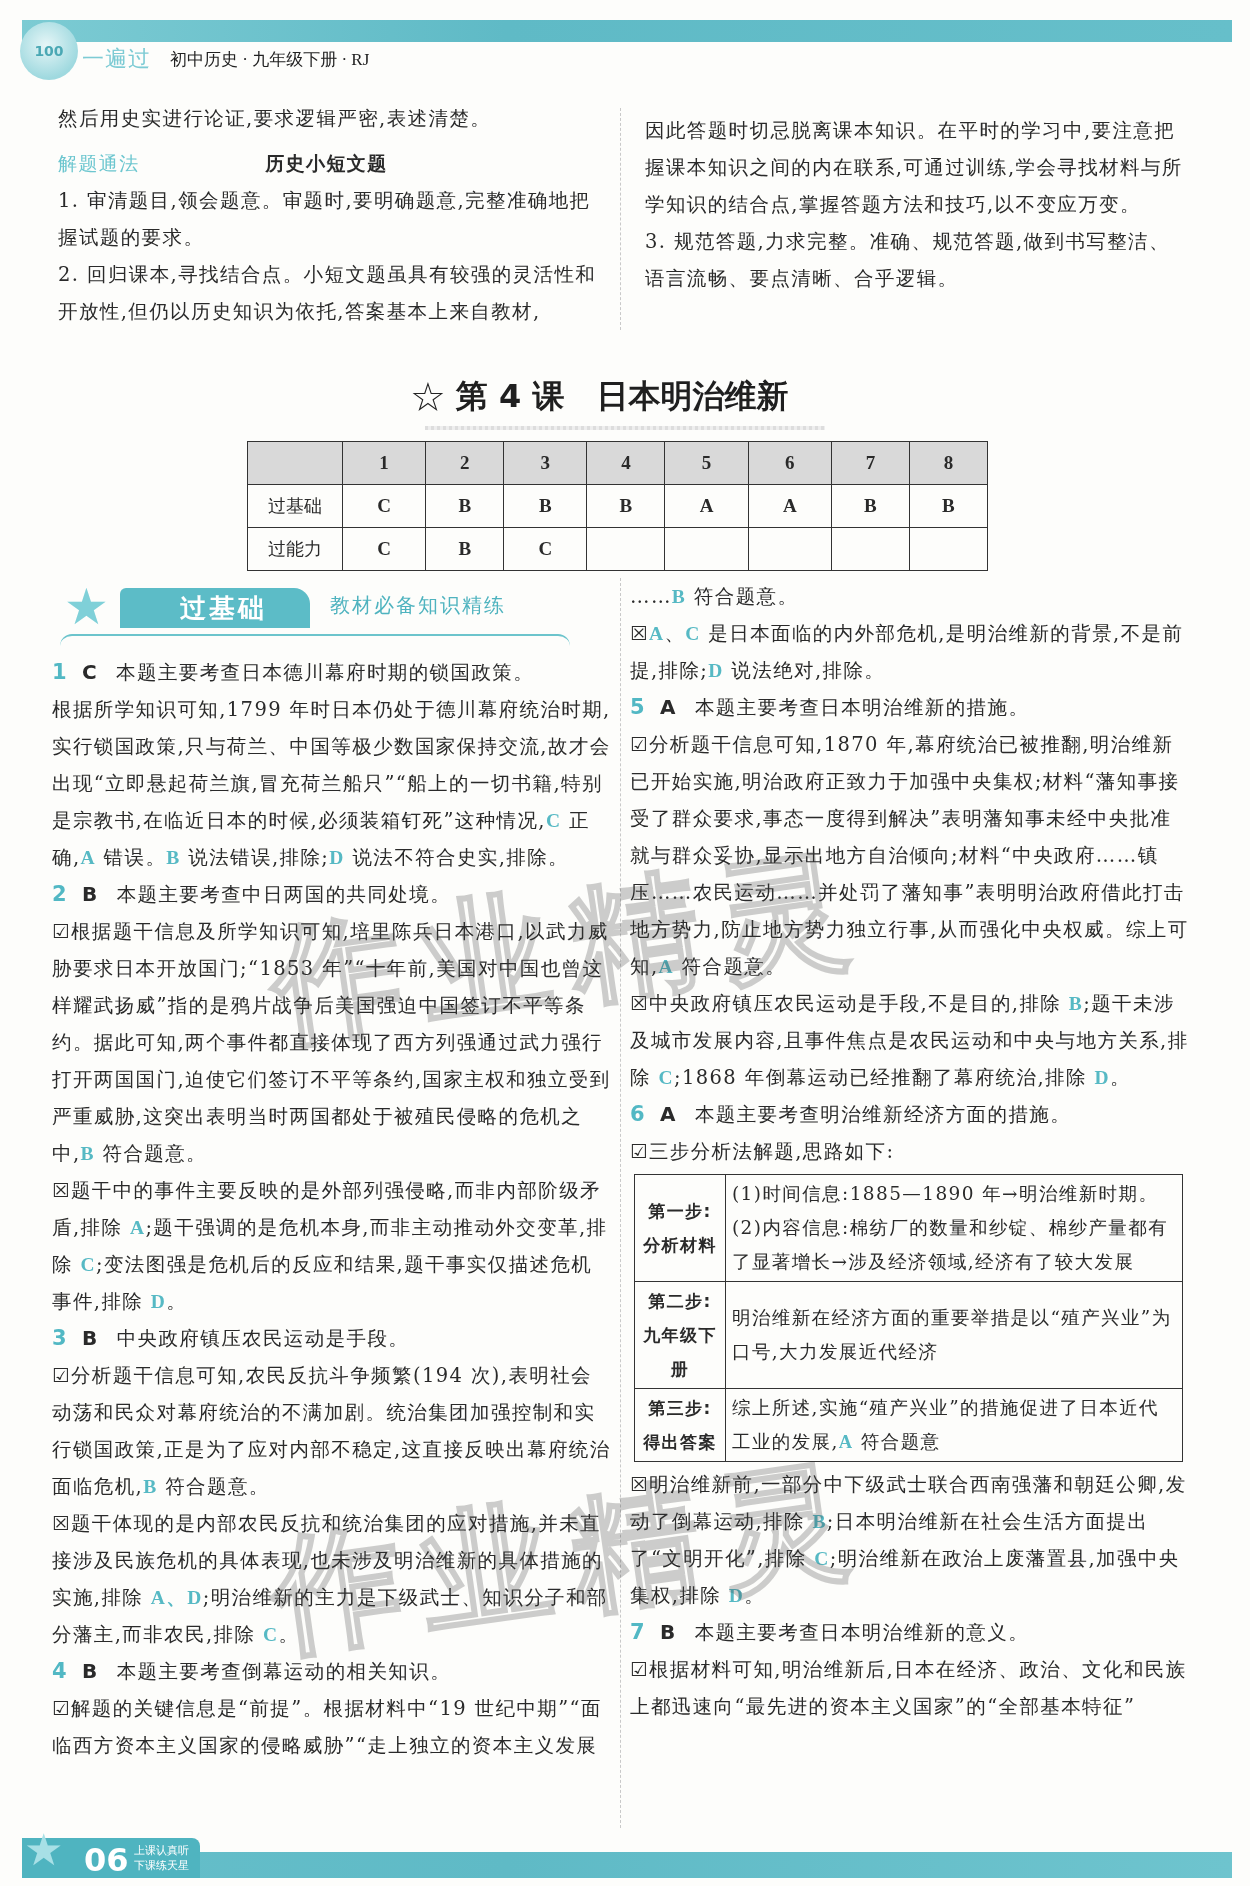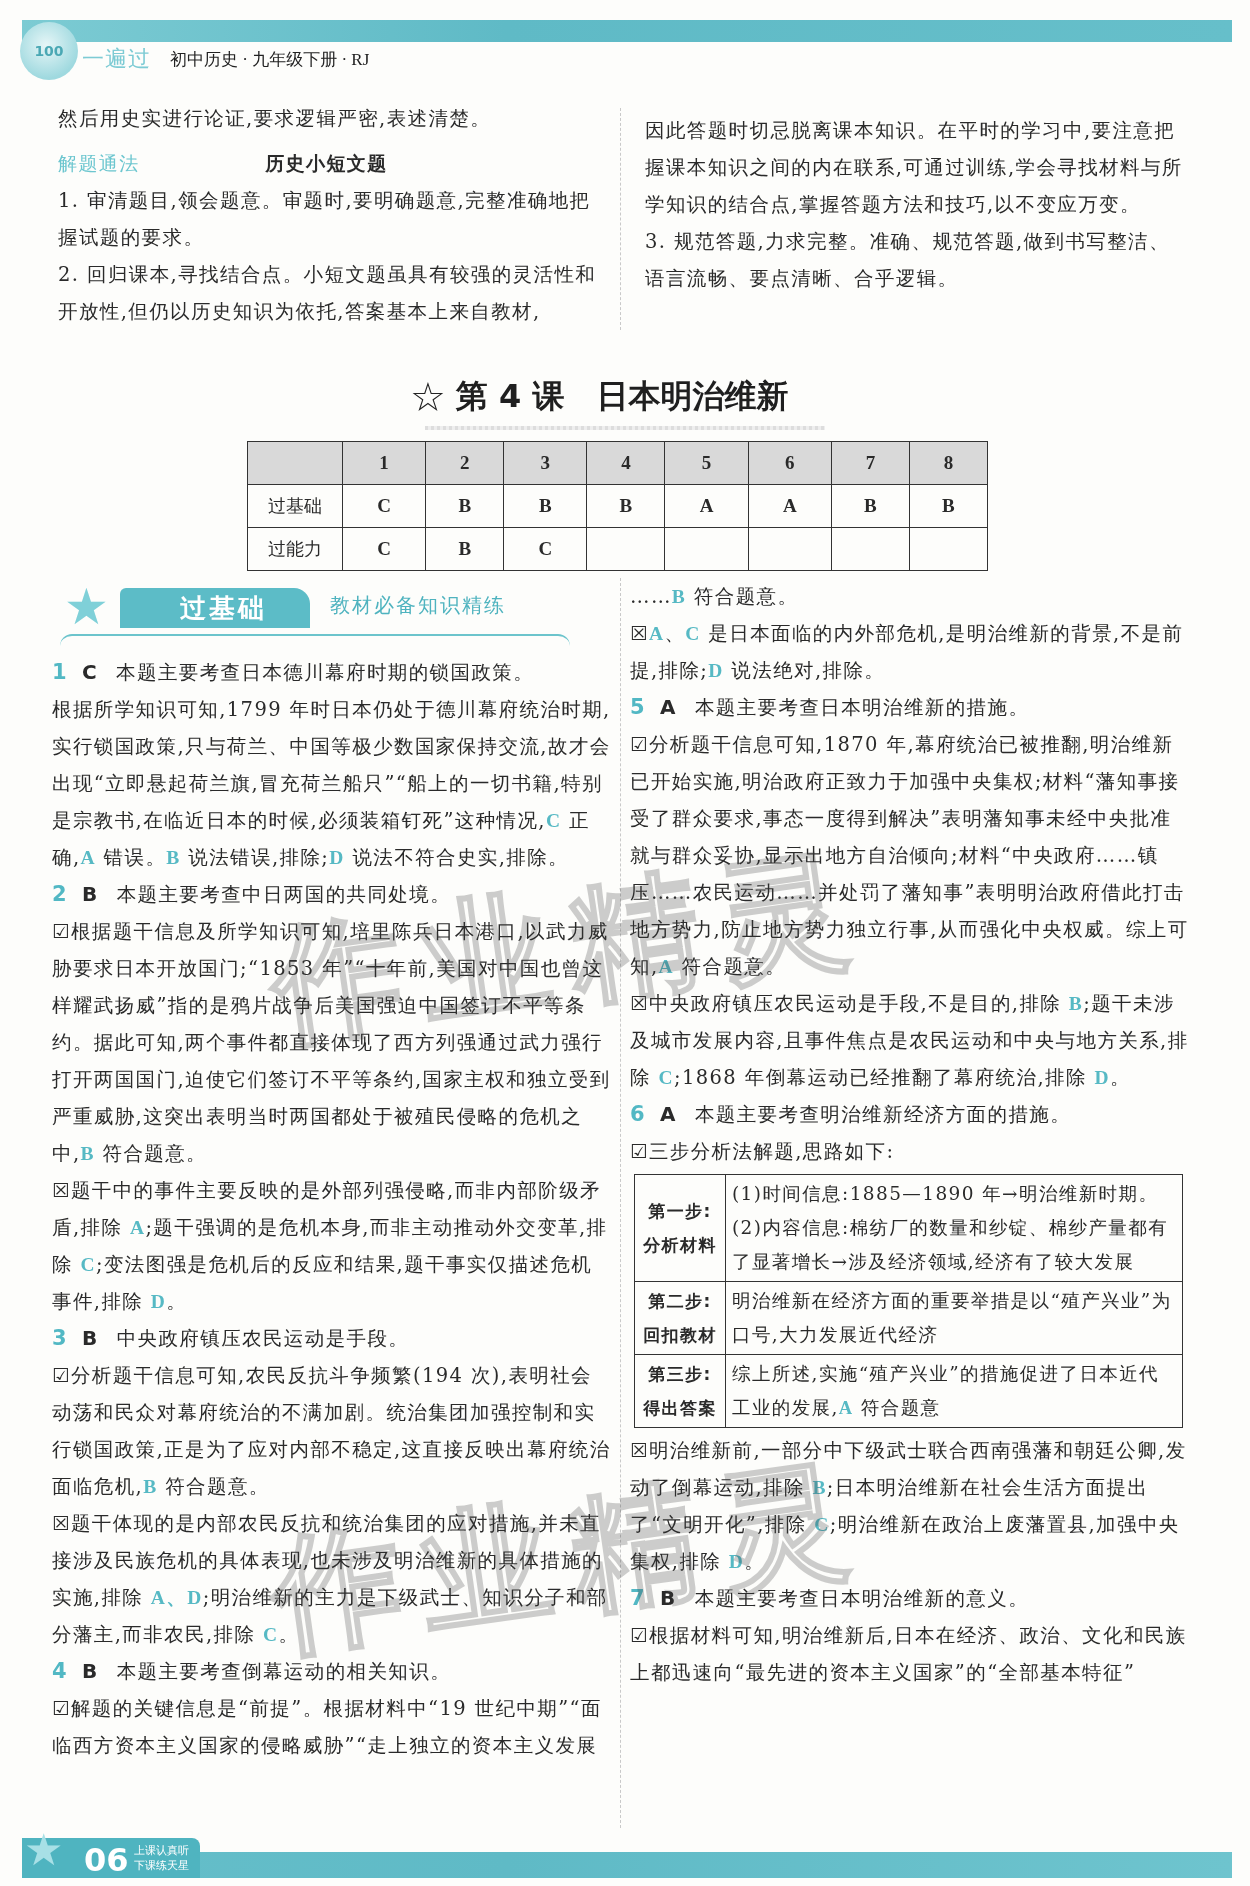--- a/index.html
+++ b/index.html
@@ -197,21 +197,21 @@
   <table class="steps">
     <tbody>
         <tr>
       <td class="stepl">第一步:分析材料</td>
       <td>
             <div>(1)时间信息:1885—1890 年→明治维新时期。</div>
             <div>(2)内容信息:棉纺厂的数量和纱锭、棉纱产量都有了显著增长→涉及经济领域,经济有了较大发展</div>
           </td>
     </tr>
     <tr>
-      <td class="stepl">第二步:回扣教材</td>
+      <td class="stepl">第二步:九年级下册</td>
       <td>明治维新在经济方面的重要举措是以“殖产兴业”为口号,大力发展近代经济</td>
     </tr>
     <tr>
       <td class="stepl">第三步:得出答案</td>
       <td><span>综上所述,实施“殖产兴业”的措施促进了日本近代工业的发展,</span><span class="opt">A</span><span> 符合题意</span></td>
     </tr>
   </tbody>
     </table>
   <p><span class="chk">☒</span><span>明治维新前,一部分中下级武士联合西南强藩和朝廷公卿,发动了倒幕运动,排除 </span><span class="opt">B</span><span>;日本明治维新在社会生活方面提出了“文明开化”,排除 </span><span class="opt">C</span><span>;明治维新在政治上废藩置县,加强中央集权,排除 </span><span class="opt">D</span><span>。</span></p>
 

